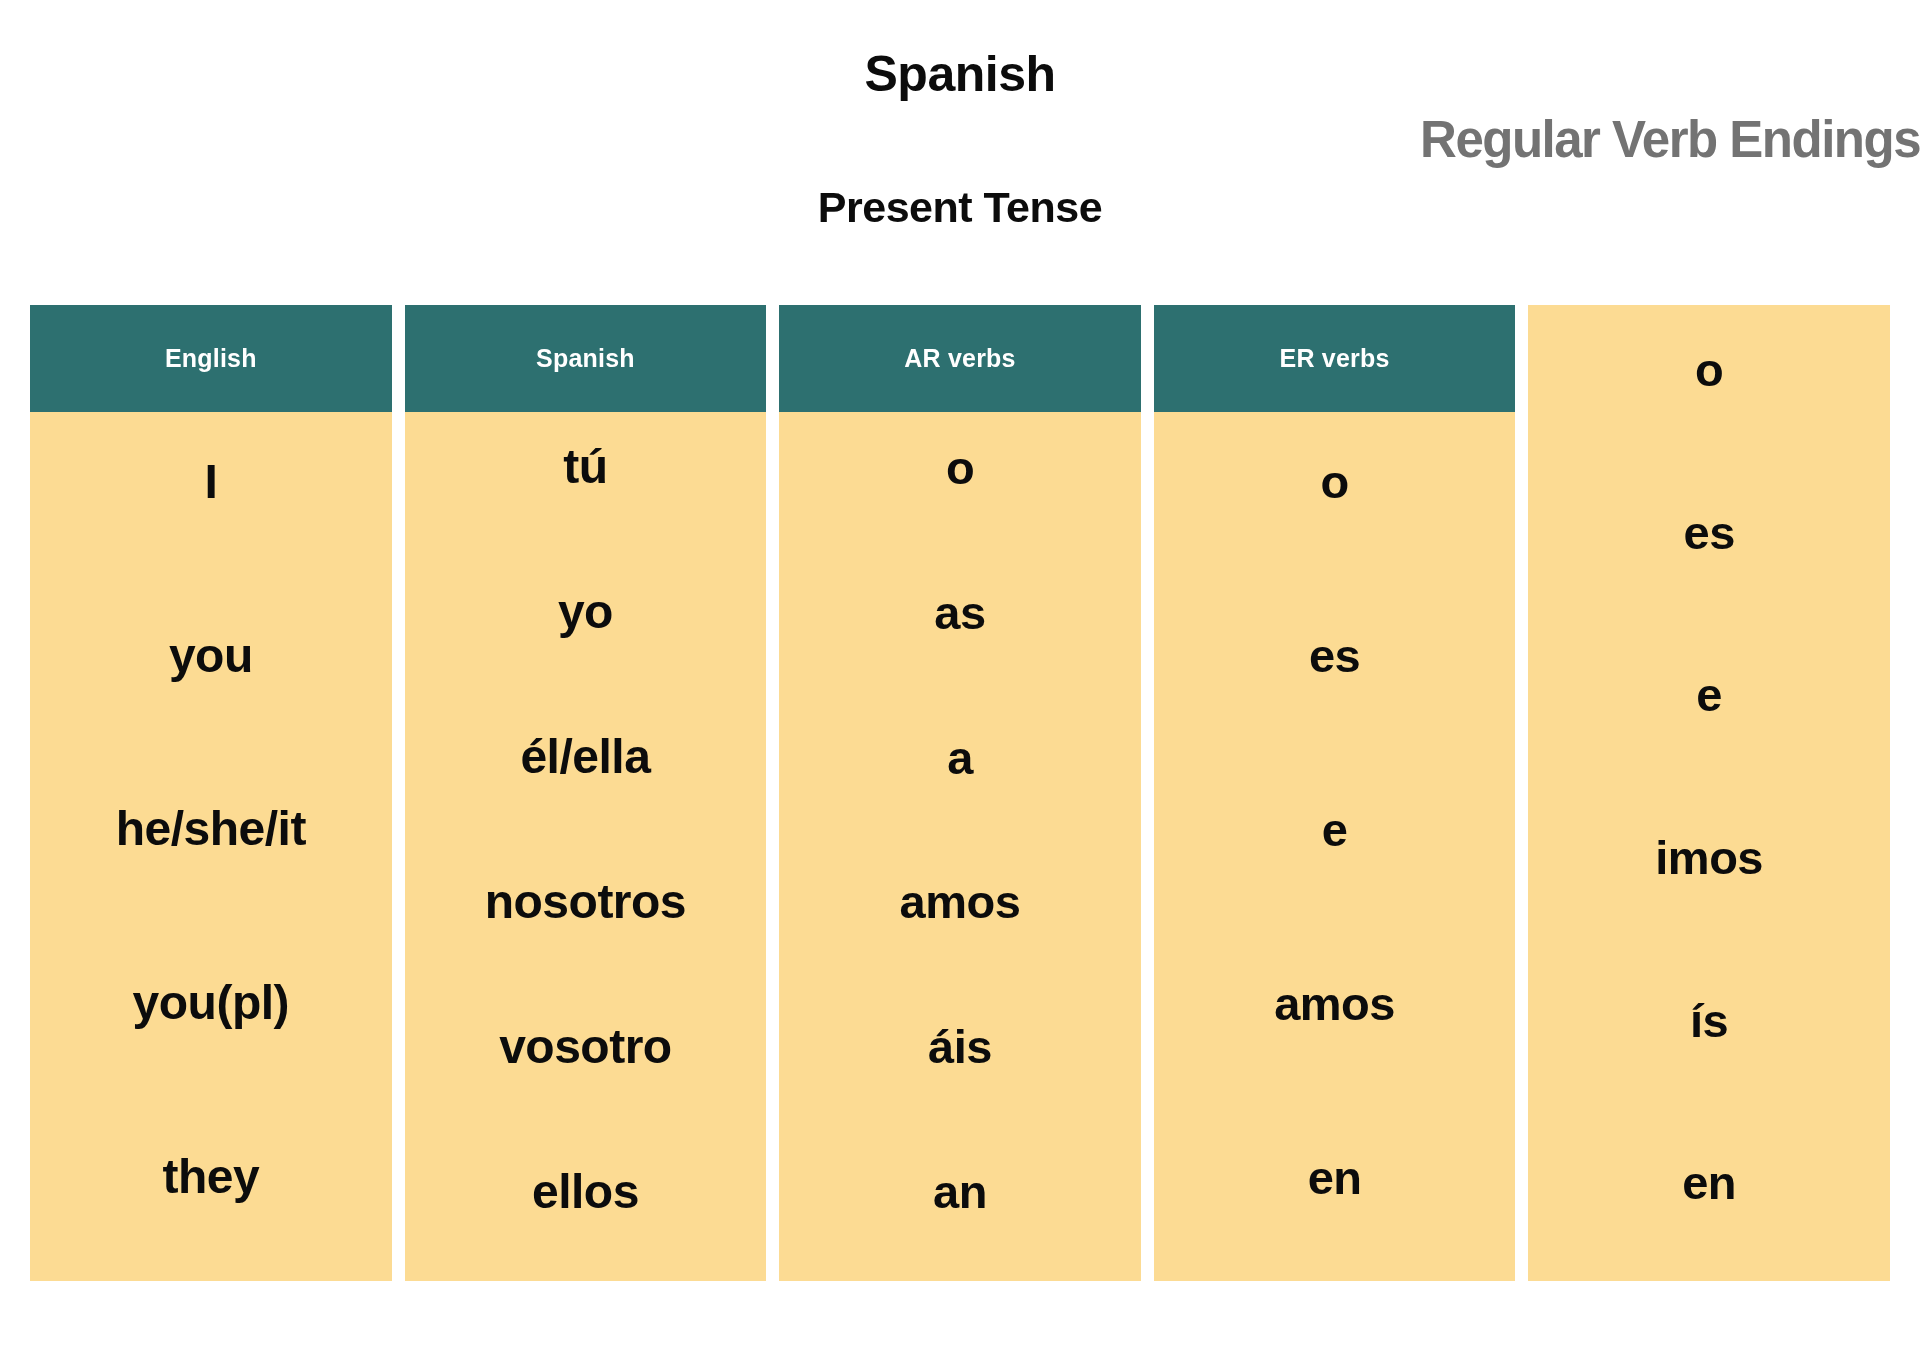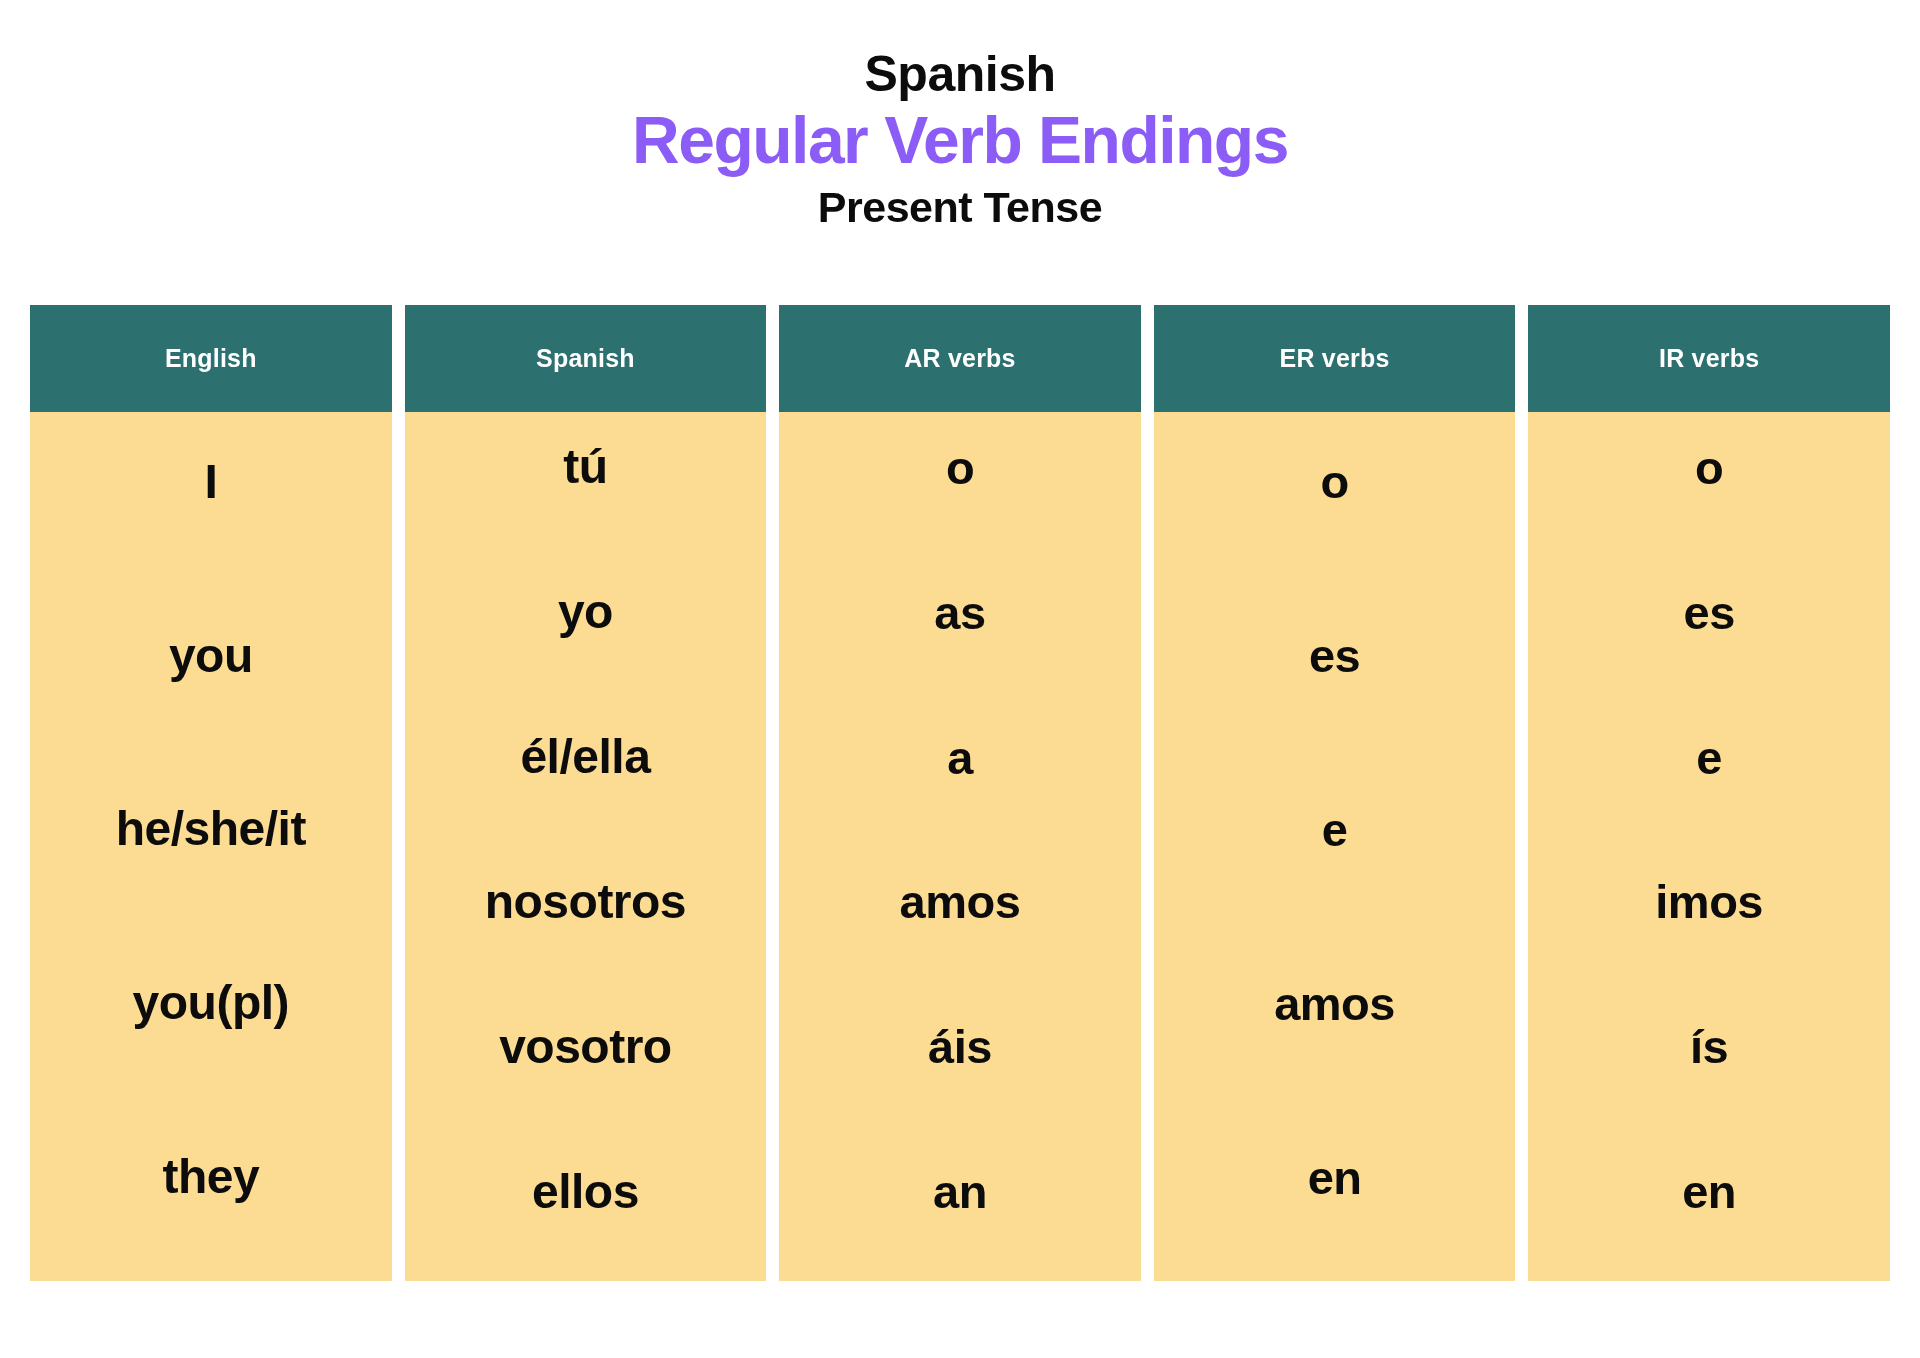--- a/index.html
+++ b/index.html
@@ -26,27 +26,28 @@
   }
   #eyebrow-title {
     font-size: 50px;
     font-weight: 700;
     line-height: 56px;
     letter-spacing: -0.5px;
     color: #0C0C0C;
     display: block;
   }
   #main-title {
-    font-size: 66px;
+    font-size: 51px;
     font-weight: 700;
     line-height: 84px;
     letter-spacing: -1.5px;
-    color: #8b5cf6;
+    color: #737373;
     display: block;
     margin-top: -4px;
+    text-align: right;
   }
   #sub-title {
     font-size: 43px;
     font-weight: 700;
     line-height: 54px;
     letter-spacing: -0.5px;
     color: #0C0C0C;
     display: block;
     margin-top: -2px;
   }
@@ -156,21 +157,20 @@
     <div class="column-body">
       <div class="cell ending">o</div>
       <div class="cell ending">es</div>
       <div class="cell ending">e</div>
       <div class="cell ending">amos</div>
       <div class="cell ending">en</div>
     </div>
   </div>
 
   <div class="table-column">
-    <div class="column-header">IR verbs</div>
     <div class="column-body">
       <div class="cell ending">o</div>
       <div class="cell ending">es</div>
       <div class="cell ending">e</div>
       <div class="cell ending">imos</div>
       <div class="cell ending">ís</div>
       <div class="cell ending">en</div>
     </div>
   </div>
 

